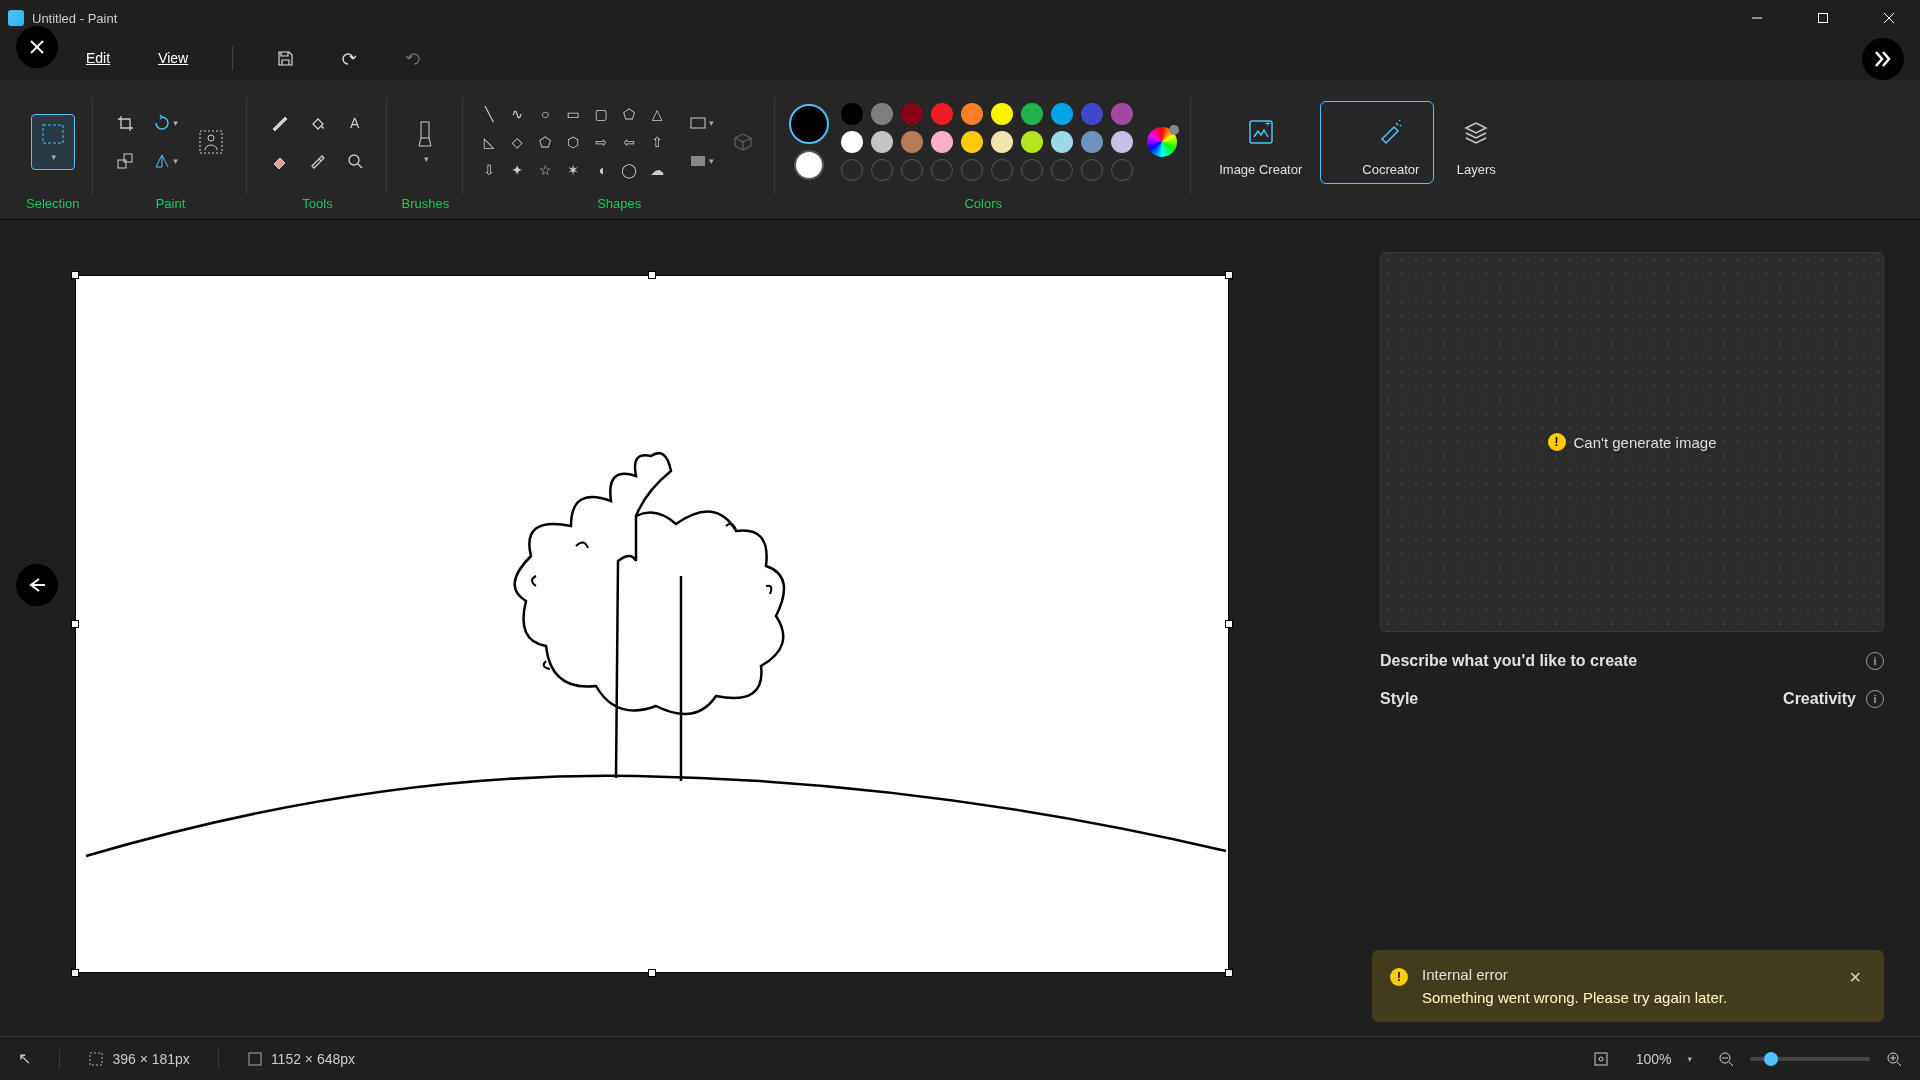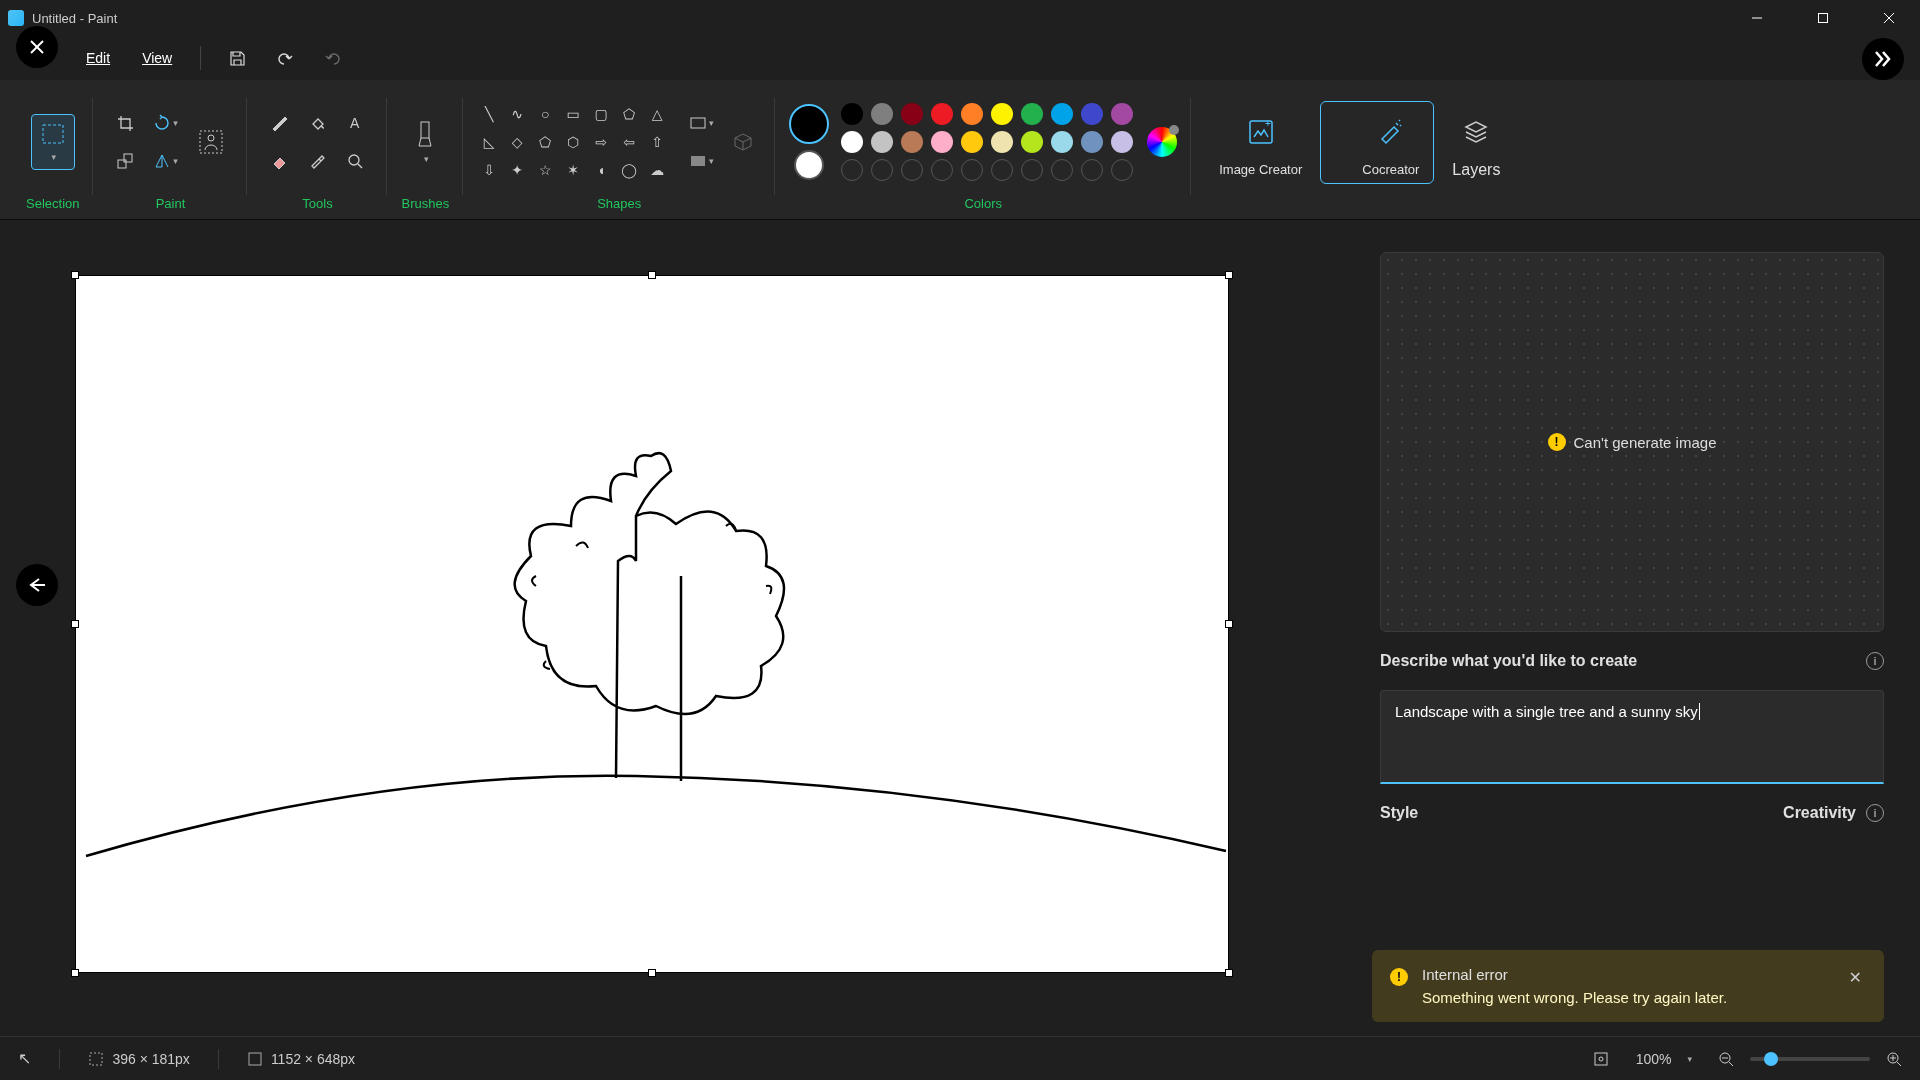--- a/index.html
+++ b/index.html
@@ -12,21 +12,21 @@
 .window-controls { margin-left: auto; display: flex; gap: 20px; }
 .win-btn { width: 46px; height: 30px; display: flex; align-items: center; justify-content: center; color: #fff; cursor: pointer; }
 
 
 .overlay-btn { position: absolute; width: 42px; height: 42px; background: #000; border-radius: 50%; display: flex; align-items: center; justify-content: center; z-index: 100; cursor: pointer; color: #fff; }
 .overlay-close { top: 26px; left: 16px; }
 .overlay-next { top: 38px; right: 16px; }
 .overlay-back { top: 564px; left: 16px; }
 
 
-.menubar { height: 44px; display: flex; align-items: center; padding: 0 20px 0 76px; gap: 12px; }
+.menubar { height: 44px; display: flex; align-items: center; padding: 0 20px 0 76px; gap: 28px; }
 .menu-item { padding: 6px 10px; font-size: 14px; color: #fff; text-decoration: underline; text-decoration-color: transparent; cursor: pointer; }
 .menu-item .u { text-decoration: underline; }
 .menubar .icon-btn { width: 36px; height: 36px; display: flex; align-items: center; justify-content: center; cursor: pointer; border-radius: 4px; }
 .menubar .divider { width: 1px; height: 24px; background: #444; margin: 0 6px; }
 .user-icon { margin-left: auto; width: 28px; height: 28px; background: #fff; border-radius: 50%; display: flex; align-items: center; justify-content: center; }
 
 
 .ribbon { height: 140px; display: flex; align-items: stretch; padding: 8px 12px 0; gap: 0; border-bottom: 1px solid #0a0a0a; background: #262626;}
 .ribbon-group { display: flex; flex-direction: column; align-items: center; justify-content: space-between; padding: 4px 14px 8px; position: relative; }
 .ribbon-group:not(:last-child)::after { content: ''; position: absolute; right: 0; top: 10px; bottom: 24px; width: 1px; background: #3a3a3a; }
@@ -380,21 +380,21 @@
             </svg>
           </div>
         <div style="font-size:13px">Cocreator</div>
       </div>
       <div class="ai-btn">
         <div class="ai-icon" style="color:#ccc">
             <svg width="28" height="28">
               <path d="M4 10 l10 -5 l10 5 l-10 5 z M4 15 l10 5 l10 -5 M4 20 l10 5 l10 -5" stroke="#ccc" fill="none" stroke-width="1.5"></path>
             </svg>
           </div>
-        <div style="font-size:16px">Layers</div>
+        <div style="font-size:13px">Layers</div>
       </div>
     </div>
     <div class="group-label" style="height:18px"></div>
   </div>
 </div>
 
 <div class="workspace">
   <div class="canvas-area">
     <div class="canvas">
       <div class="handle tl"></div>
@@ -416,23 +416,20 @@
 
   <div class="side-panel">
     <div class="preview-box">
       <div class="warn-dot">!</div>
       <span>Can't generate image</span>
     </div>
     <div class="field-label">
       <span>Describe what you'd like to create</span>
       <span class="info-icon">i</span>
     </div>
-    <div class="prompt-box">
-      <span>Landscape with a single tree and a sunny sky</span><span style="border-right:1px solid #fff;margin-left:1px"></span>
-    </div>
     <div class="option-row">
       <span>Style</span>
       <span style="display:flex;gap:10px;align-items:center">
         <span>Creativity</span>
         <span class="info-icon">i</span>
       </span>
     </div>
   </div>
 </div>
 

